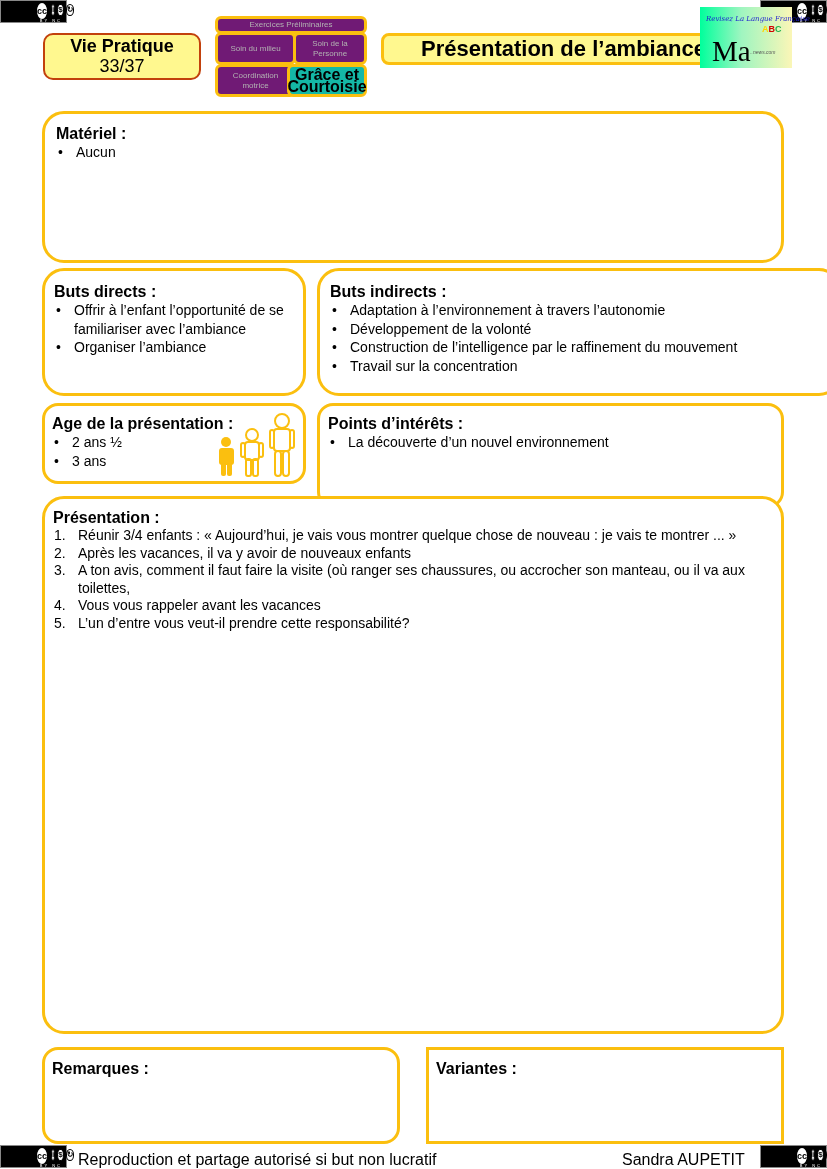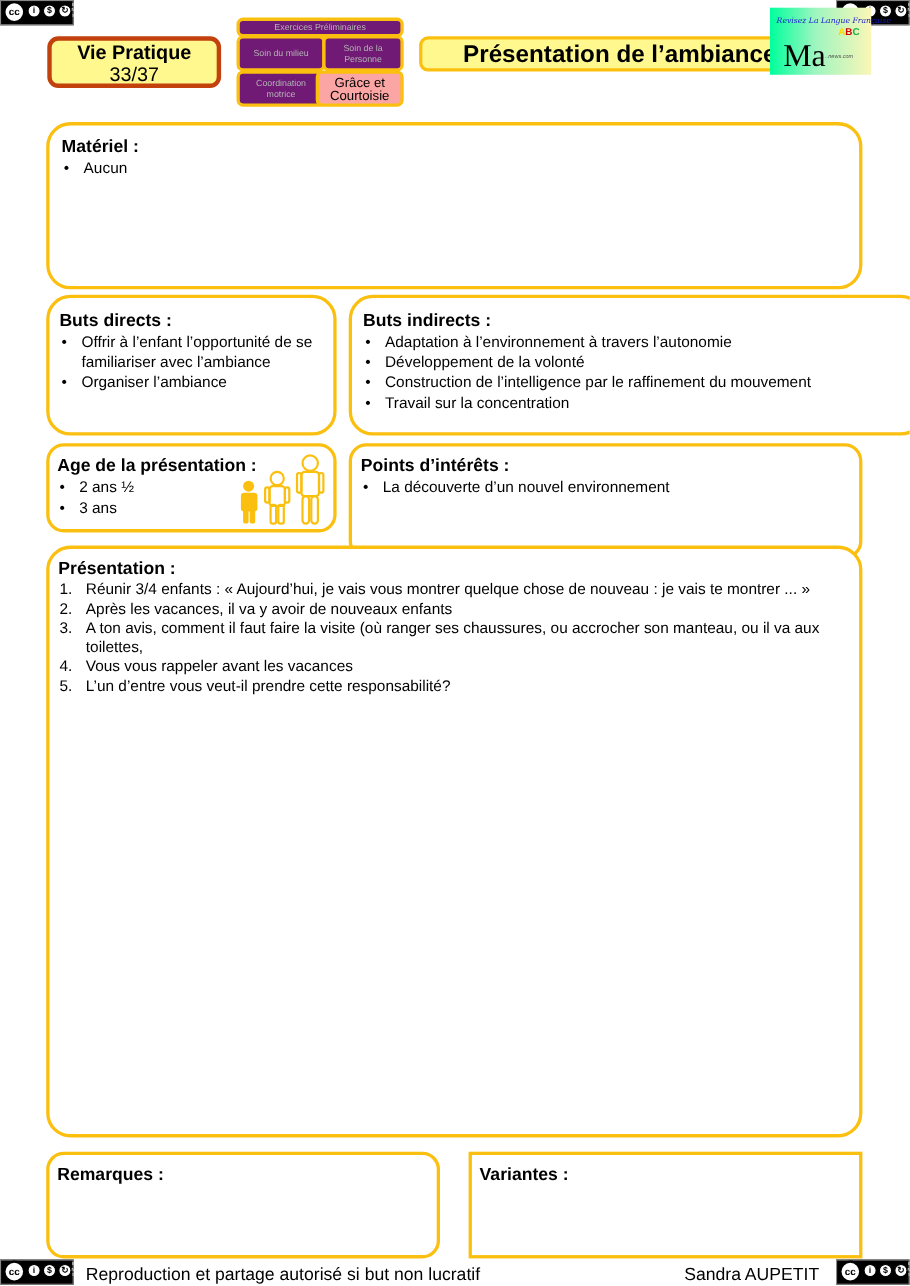--- a/index.html
+++ b/index.html
@@ -17,48 +17,48 @@
   ul.bullets { list-style: none; font-size: 14px; line-height: 18.5px; }
   ul.bullets li { position: relative; padding-left: 20px; }
   ul.bullets li::before { content: "•"; position: absolute; left: 2px; top: 0; }
   ol.numbered { list-style: none; font-size: 14px; line-height: 17.5px; }
   ol.numbered li { position: relative; padding-left: 25px; }
   ol.numbered li .num { position: absolute; left: 1px; top: 0; }
 
   
   .cc-badge {
     position: absolute; width: 67px; height: 23px; background: #000; border: 1px solid #888;
-    display: flex; flex-direction: row; align-items: stretch;
+    display: flex; flex-direction: column; align-items: stretch; padding-left: 32px;
   }
   .cc-badge .top { display: flex; align-items: center; height: 17px; padding-left: 2px; }
   .cc-badge .cc-circle {
     width: 20px; height: 20px; border-radius: 50%; background: #fff; border: 2px solid #000;
     font-size: 9px; font-weight: bold; display: flex; align-items: center; justify-content: center;
     margin-top: 2px;
   }
   .cc-badge .small-circle {
     width: 12px; height: 12px; border-radius: 50%; background: #fff; border: 1px solid #000;
     font-size: 8px; font-weight: bold; display: flex; align-items: center; justify-content: center;
     margin-left: 2px;
   }
   .cc-badge .bottom { height: 5px; font-size: 4px; color: #fff; text-align: right; padding-right: 4px; letter-spacing: 2px; line-height: 5px; }
 
   
   .vp-box {
     left: 43px; top: 33px; width: 158px; height: 47px;
-    background: #fff88f; border: 4px solid #c2410c; border-radius: 10px; text-align: center;
+    background: #fff88f; border: 2px solid #c2410c; border-radius: 10px; text-align: center;
   }
   .vp-title { font-weight: bold; font-size: 18px; line-height: 20px; margin-top: 1px; }
   .vp-count { font-size: 18px; line-height: 20px; }
 
   .cat-cell {
     position: absolute; border: 3px solid #fbbf0f; border-radius: 6px; background: #701a75;
     color: #b3b3b3; font-size: 8px; text-align: center; display: flex; align-items: center; justify-content: center; line-height: 10px;
   }
-  .cat-cell.active { background: #fca5a5; color: #000; font-weight: normal; font-size: 12px; line-height: 12px; }
+  .cat-cell.active { background: #14b8a6; color: #000; font-weight: bold; font-size: 16px; line-height: 12px; }
 
   .title-box {
     left: 381px; top: 33px; width: 400px; height: 32px;
     background: #fff88f; border: 3px solid #fbbf0f; border-radius: 8px;
     font-weight: bold; font-size: 22px; line-height: 26px; padding-left: 37px; white-space: nowrap; overflow: hidden;
   }
 
   .logo {
     position: absolute; left: 700px; top: 7px; width: 92px; height: 61px;
     background: linear-gradient(90deg, #00ff9c 0%, #9ff5c0 45%, #fbf6b7 100%);

